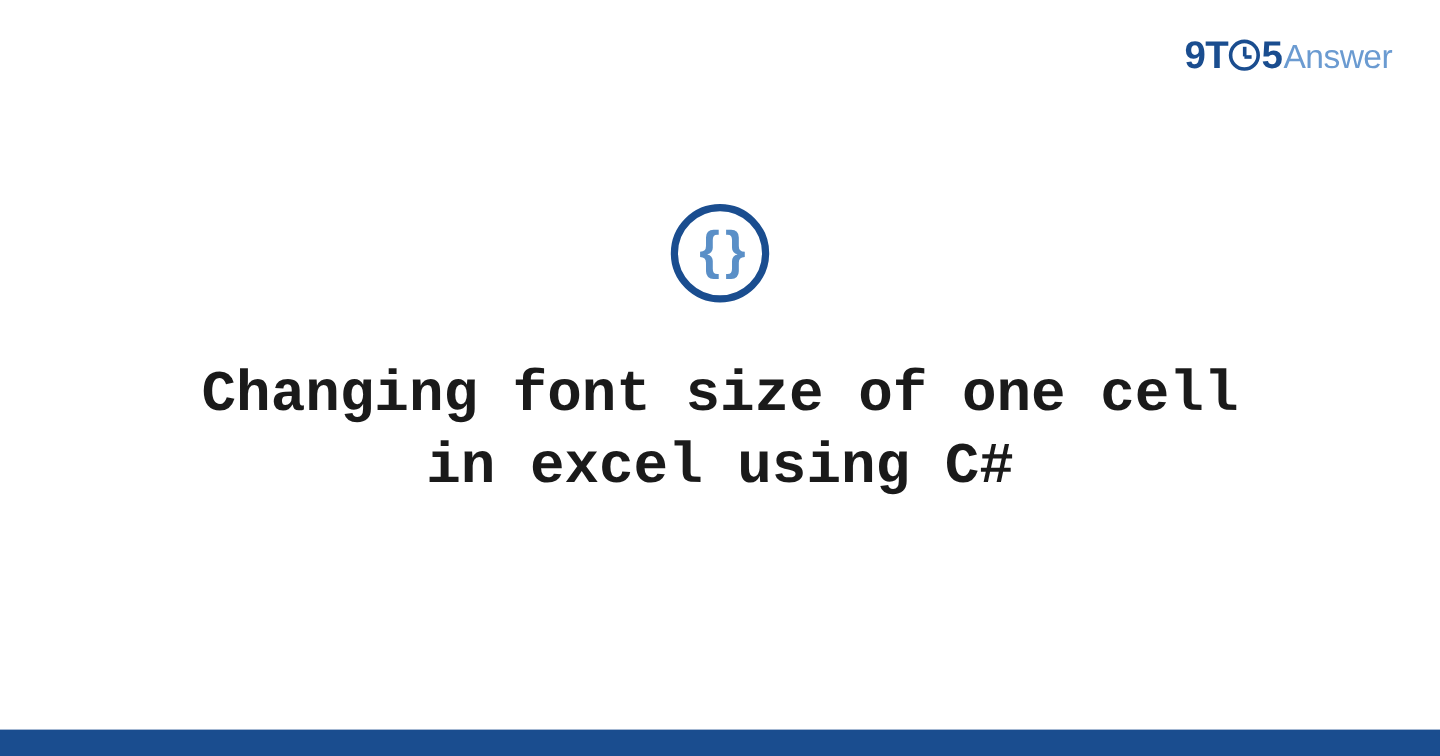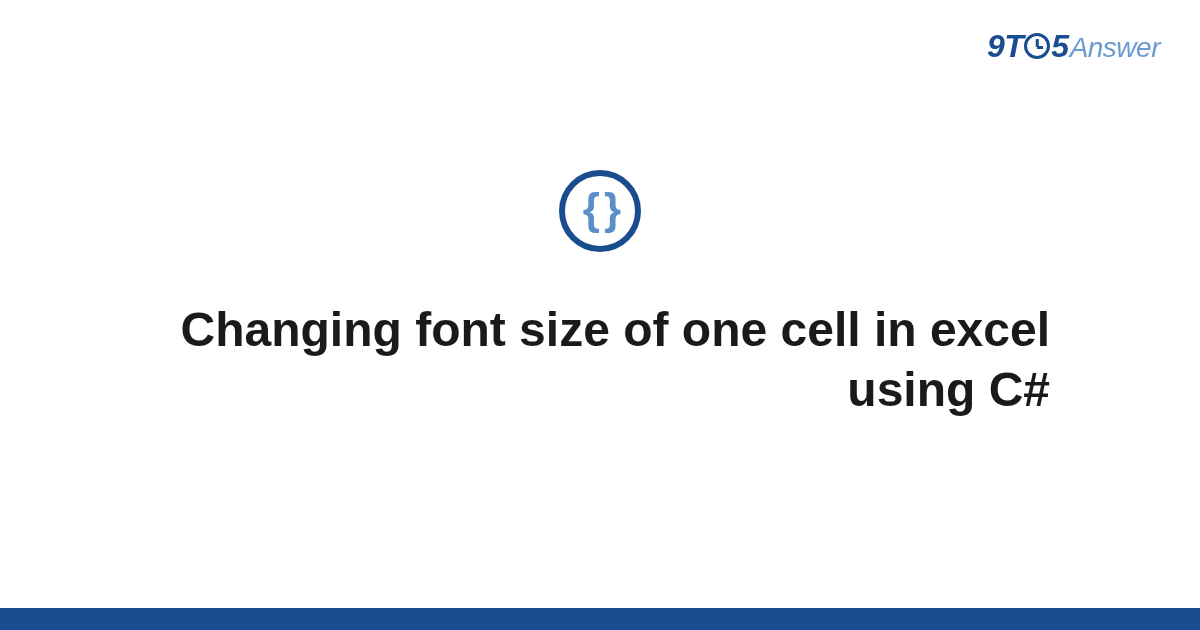--- a/index.html
+++ b/index.html
@@ -16,21 +16,20 @@
       overflow: hidden;
     }
     .logo-area {
       position: absolute;
       top: 28px;
       right: 40px;
       display: flex;
       align-items: baseline;
       font-weight: 600;
       letter-spacing: -0.5px;
-      font-style: italic;
     }
     .logo-9t {
       color: #1a4d8f;
       font-size: 32px;
       font-weight: 700;
     }
     .logo-clock {
       display: inline-flex;
       align-items: center;
       justify-content: center;
@@ -103,23 +102,24 @@
     .braces-inner {
       letter-spacing: -4px;
       line-height: 1;
       position: relative;
       top: -2px;
     }
     .title-text {
       font-size: 48px;
       font-weight: 700;
       color: #1a1a1a;
-      text-align: right;
+      text-align: center;
       line-height: 1.25;
       max-width: 900px;
+      font-family: Liberation Mono, monospace;
     }
     .bottom-bar {
       position: absolute;
       bottom: 0;
       left: 0;
       right: 0;
       height: 22px;
       background: #1a4d8f;
     }
   </style>

